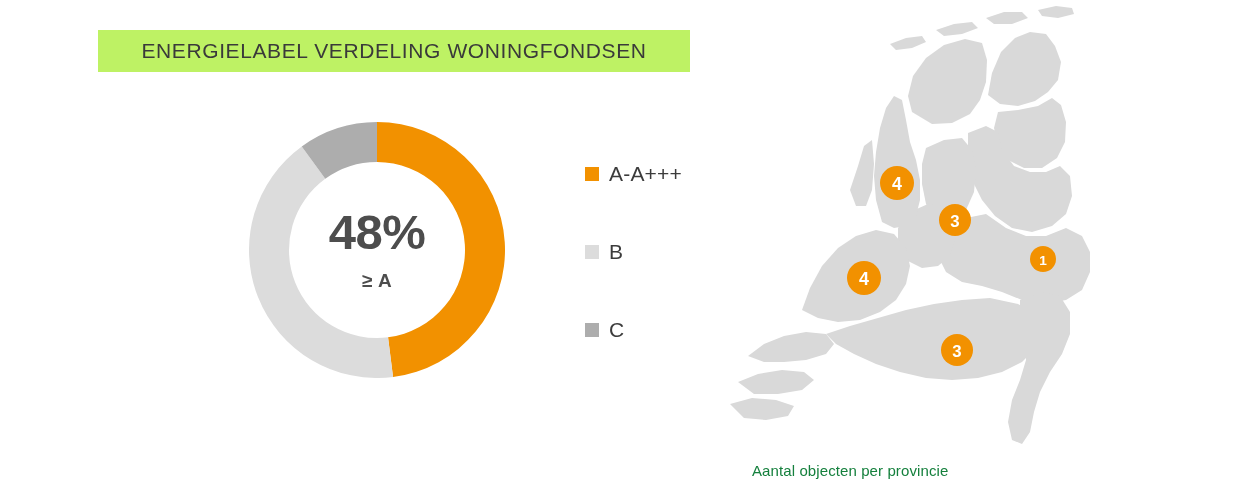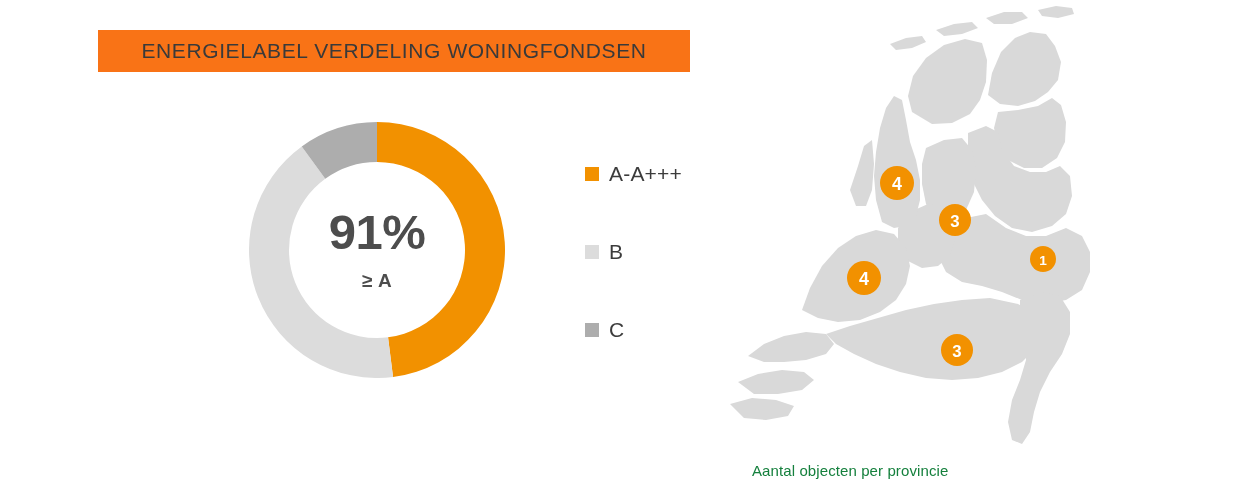--- a/index.html
+++ b/index.html
@@ -20,21 +20,21 @@
   #left-panel {
     position: absolute;
     left: 0; top: 0;
     width: 730px; height: 500px;
   }
 
   #chart-title-band {
     position: absolute;
     left: 98px; top: 30px;
     width: 592px; height: 42px;
-    background: #f97316;
+    background: #bef264;
     display: flex;
     align-items: center;
     justify-content: center;
   }
   #chart-title {
     font-size: 21px;
     letter-spacing: 0.6px;
     color: #3a3a3a;
     font-weight: 400;
     white-space: nowrap;
@@ -142,21 +142,21 @@
 
         <g id="donut-segments">
             <path d="M128,0 A128,128 0 0 1 144.042653896231,254.99068176825315 L139.02932455365882,215.30609371567402 A88,88 0 0 0 128,40 Z" fill="#F29100"></path>
             <path d="M144.042653896231,254.99068176825315 A128,128 0 0 1 52.763487706563424,24.44582472000674 L76.27489779826234,56.80650449500463 A88,88 0 0 0 139.02932455365882,215.30609371567402 Z" fill="#DCDCDC"></path>
             <path d="M52.763487706563424,24.44582472000674 A128,128 0 0 1 127.99999999999997,0 L127.99999999999999,40 A88,88 0 0 0 76.27489779826234,56.80650449500463 Z" fill="#ADADAD"></path>
           </g>
       </svg>
     </div>
 
     <div id="donut-center">
-      <div id="donut-value">91%</div>
+      <div id="donut-value">48%</div>
       <div id="donut-sub">≥ A</div>
     </div>
 
     <div id="legend">
       <div class="legend-row">
         <span class="legend-swatch" style="background: rgb(242, 145, 0);"></span>
         <span class="legend-label">A-A+++</span>
       </div>
       <div class="legend-row">
         <span class="legend-swatch" style="background: rgb(220, 220, 220);"></span>

